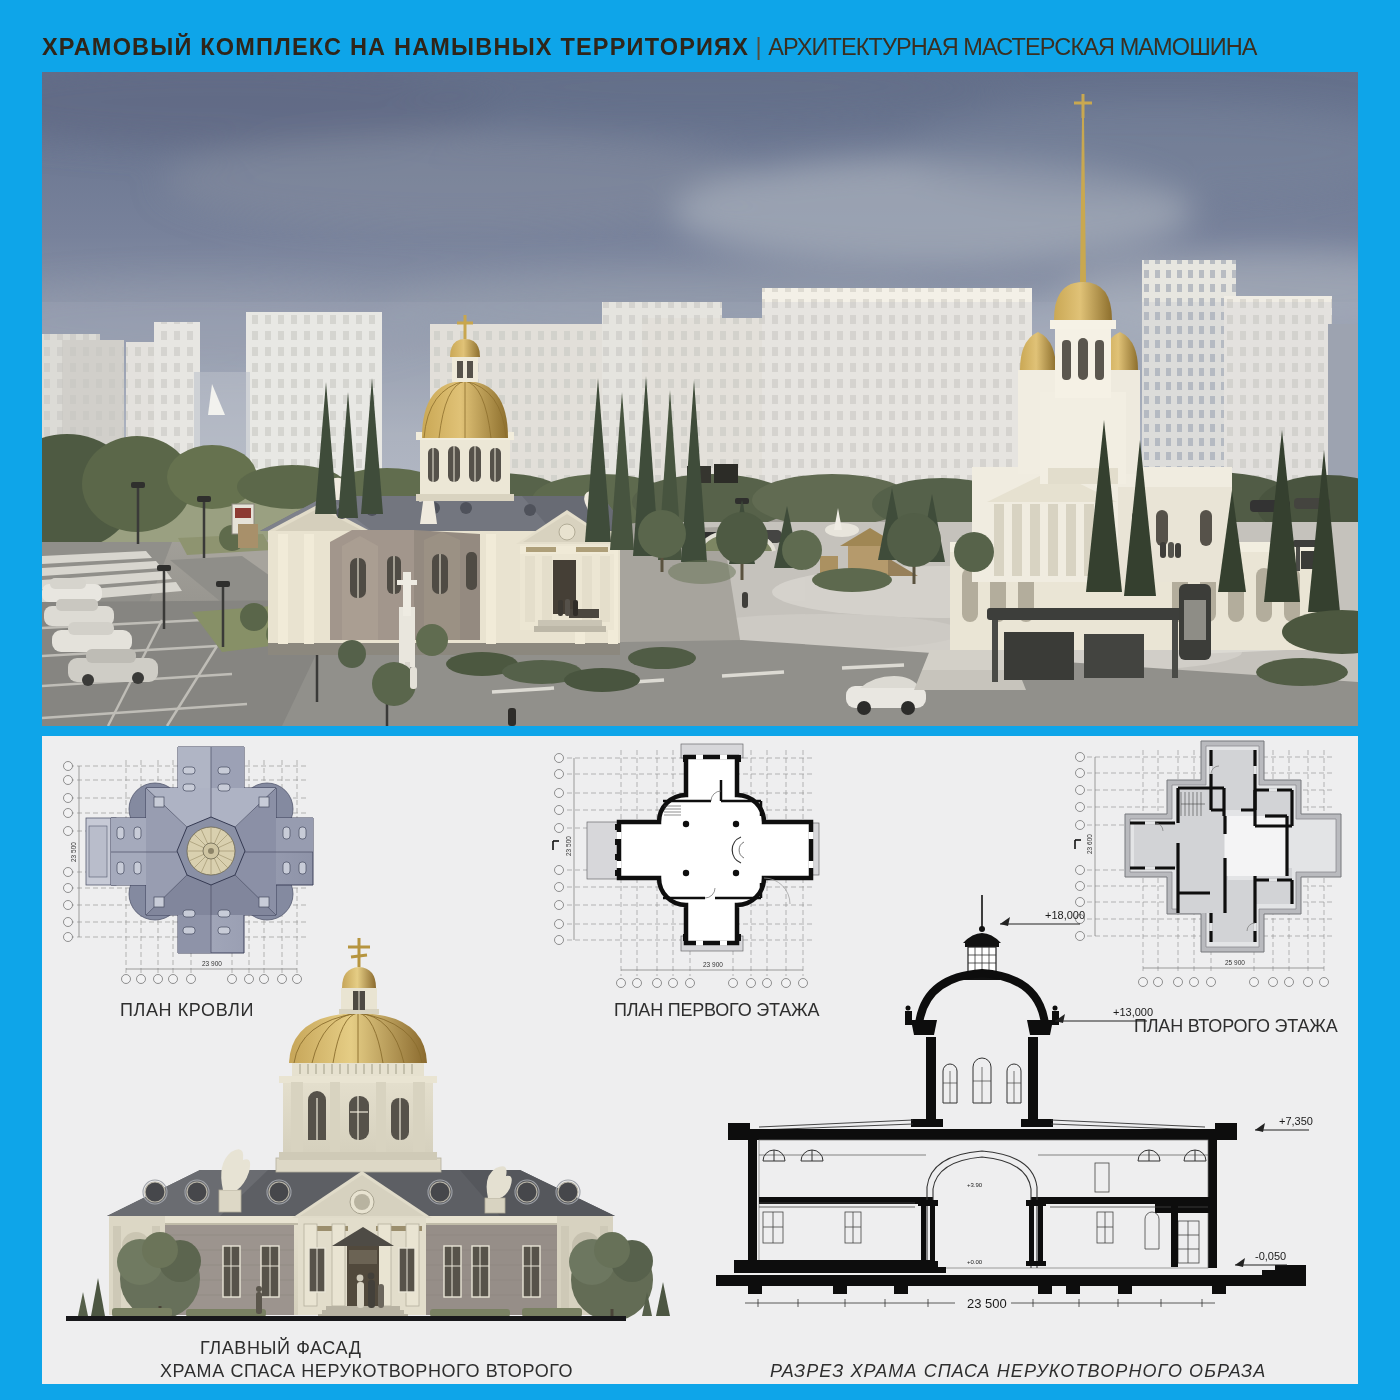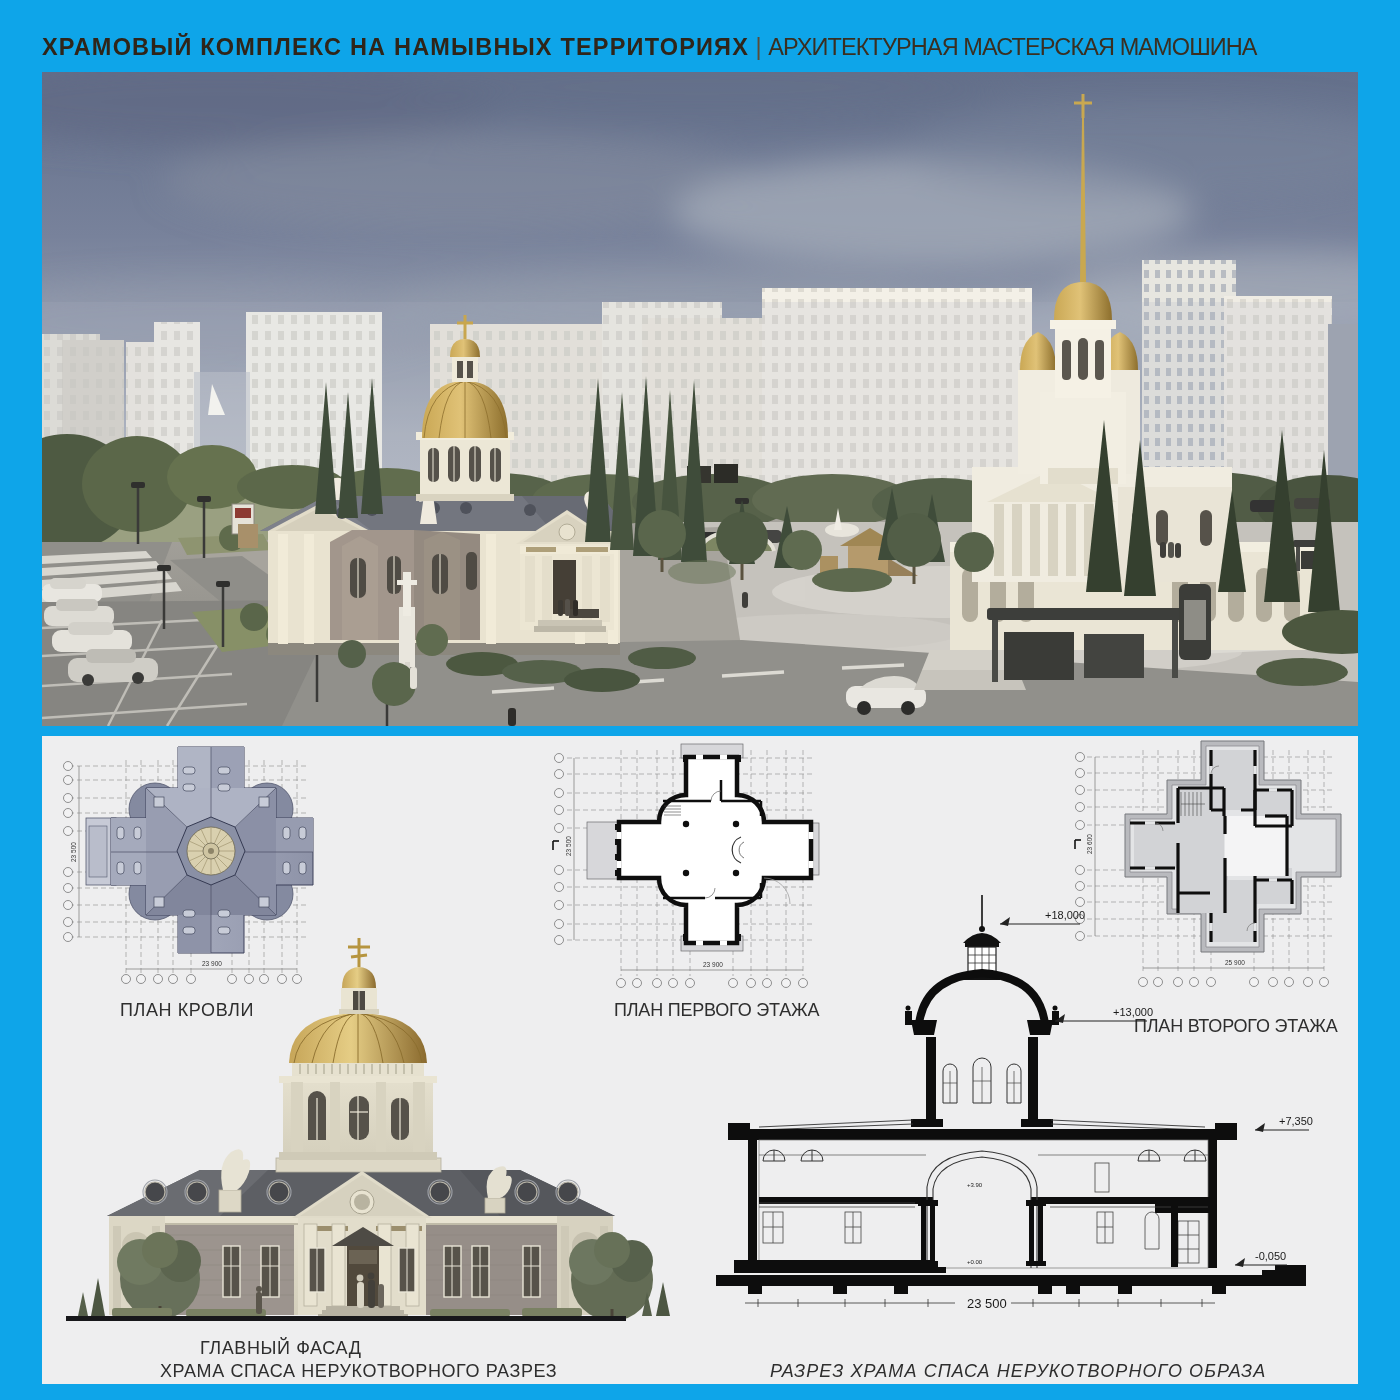--- a/index.html
+++ b/index.html
@@ -1116,21 +1116,21 @@
  <rect x="308" y="350" width="7" height="28" rx="3" fill="#43403a"></rect>
  <circle cx="311" cy="346" r="3.4" fill="#43403a"></circle>
  <rect x="318" y="354" width="6" height="24" rx="3" fill="#6b665c"></rect>
 </g>
 
 <rect x="6" y="386" width="560" height="5" fill="#17171a"></rect>
 </svg>
 </div>
 
 <div class="lbl" style="left:200px;top:1338px;width:300px;">ГЛАВНЫЙ ФАСАД</div>
-<div class="lbl" style="left:160px;top:1361px;width:400px;">ХРАМА СПАСА НЕРУКОТВОРНОГО РАЗРЕЗ</div>
+<div class="lbl" style="left:160px;top:1361px;width:400px;">ХРАМА СПАСА НЕРУКОТВОРНОГО ВТОРОГО</div>
 
 <div class="abs" style="left:715px;top:887px;width:600px;height:430px;">
 <svg width="600" height="430" viewBox="0 0 600 430">
 
 <line x1="267" y1="8" x2="267" y2="40" stroke="#111" stroke-width="1.6"></line>
 <circle cx="267" cy="42" r="3" fill="#111"></circle>
 
 <path d="M248 56 Q267 36 286 56 Z" fill="#111"></path>
 <rect x="250" y="55" width="34" height="5" fill="#111"></rect>
 <rect x="253" y="60" width="28" height="28" fill="#fff" stroke="#222" stroke-width="1.2"></rect>

